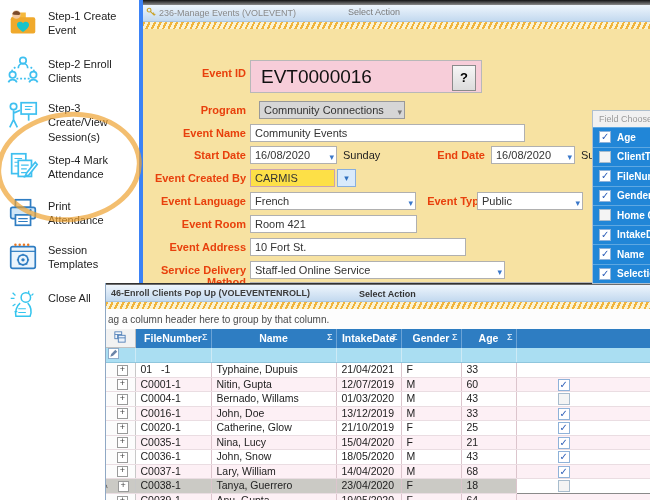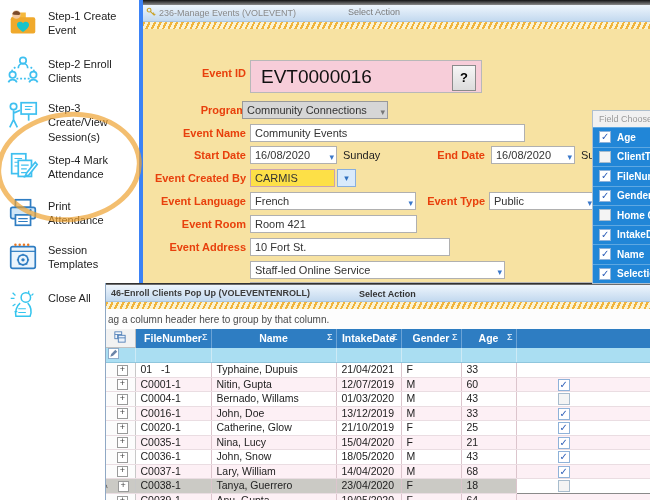--- a/index.html
+++ b/index.html
@@ -188,21 +188,21 @@
   <div class="hatch"></div>
   <div class="form">
 
     <div class="flabel" style="top:38px">Event ID</div>
     <div class="eventid">
       <div class="val">EVT0000016</div>
       <div class="qbtn">?</div>
     </div>
 
     <div class="flabel" style="top:75px">Program</div>
-    <div class="tinput combo combo-gray" style="left:99px;top:72px;width:146px">
+    <div class="tinput combo combo-gray" style="left:116px;top:72px;width:146px">
       <span>Community Connections</span><span class="arr">▾</span>
     </div>
 
     <div class="flabel" style="top:98px">Event Name</div>
     <div class="tinput" style="left:107px;top:95px;width:275px">Community Events</div>
 
     <div class="flabel" style="top:120px">Start Date</div>
     <div class="tinput combo" style="left:107px;top:117px;width:87px">
       <span>16/08/2020</span><span class="arr">▾</span>
     </div>
@@ -217,30 +217,31 @@
     <div class="flabel" style="top:143px">Event Created By</div>
     <div class="tinput pinkbox" style="left:107px;top:140px;width:85px">CARMIS</div>
     <div class="ddbtn" style="left:194px;top:140px">▾</div>
 
     <div class="flabel" style="top:166px">Event Language</div>
     <div class="tinput combo" style="left:107px;top:163px;width:166px">
       <span>French</span><span class="arr">▾</span>
     </div>
 
     <div class="flabel" style="left:240px;width:102px;top:166px">Event Type</div>
-    <div class="tinput combo" style="left:346px;top:163px;width:106px">
+    <div class="tinput combo" style="left:334px;top:163px;width:106px">
       <span>Public</span><span class="arr">▾</span>
     </div>
 
     <div class="flabel" style="top:189px">Event Room</div>
     <div class="tinput" style="left:107px;top:186px;width:167px">Room 421</div>
 
     <div class="flabel" style="top:212px">Event Address</div>
-    <div class="tinput" style="left:107px;top:209px;width:200px">10 Fort St.</div>
-
+    <div class="tinput" style="left:107px;top:209px;width:216px">10 Fort St.</div>
+
+    <div class="flabel" style="top:235px">Service Delivery Method</div>
     <div class="tinput combo" style="left:107px;top:232px;width:255px">
       <span>Staff-led Online Service</span><span class="arr">▾</span>
     </div>
 
     <div class="flabel dark" style="top:258px">Event Description</div>
     <div class="descbox">Community connections events</div>
   </div>
 </div>
 
 <div class="win win-bottom">

